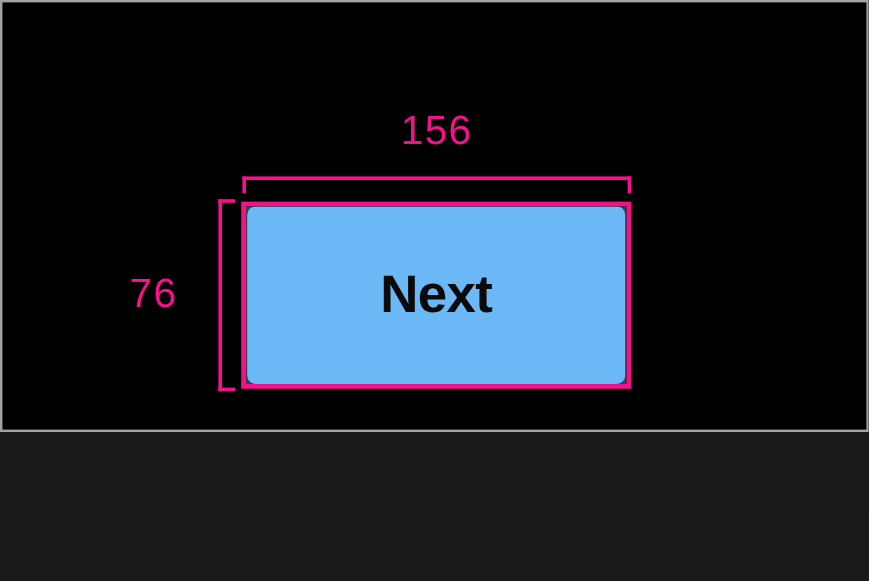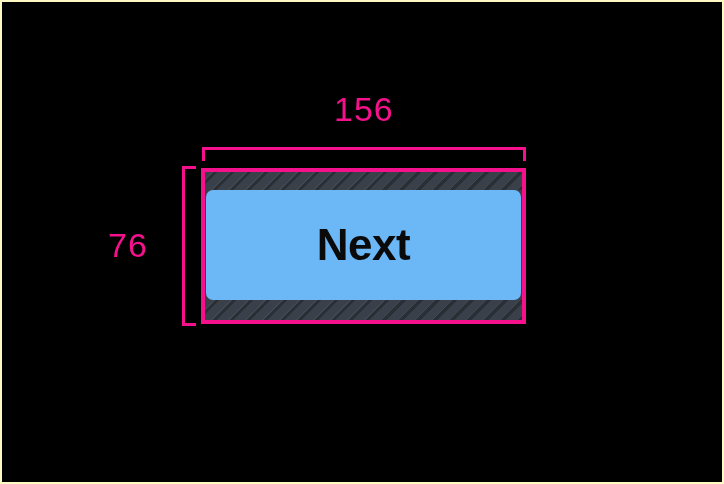--- a/index.html
+++ b/index.html
@@ -7,25 +7,25 @@
     padding: 0;
     background: #1a1a1a;
   }
   body {
     font-family: "Liberation Sans", sans-serif;
   }
 
   #screenshot {
     position: relative;
     width: 724px;
-    height: 484px;
+    height: 360px;
     background: #000000;
     overflow: hidden;
     box-sizing: border-box;
-    border: 2px solid #fef9c3;
+    border: 2px solid #a3a3a3;
   }
 
   
 
   .dim-label {
     position: absolute;
     color: #F4118B;
     font-family: "Liberation Sans", sans-serif;
     font-weight: 400;
     line-height: 1;
@@ -88,21 +88,21 @@
   
 
   #widget {
     position: absolute;
     left: 0;
     top: 0;
     right: 0;
     bottom: 0;
     background: #3a4049;
     display: flex;
-    flex-direction: column;
+    flex-direction: row;
     overflow: hidden;
     justify-content: flex-end;
   }
 
   .hatch-band {
     flex: 0 0 auto;
     height: 18px;
     background-color: #3a4049;
     background-image: repeating-linear-gradient(
       -45deg,

